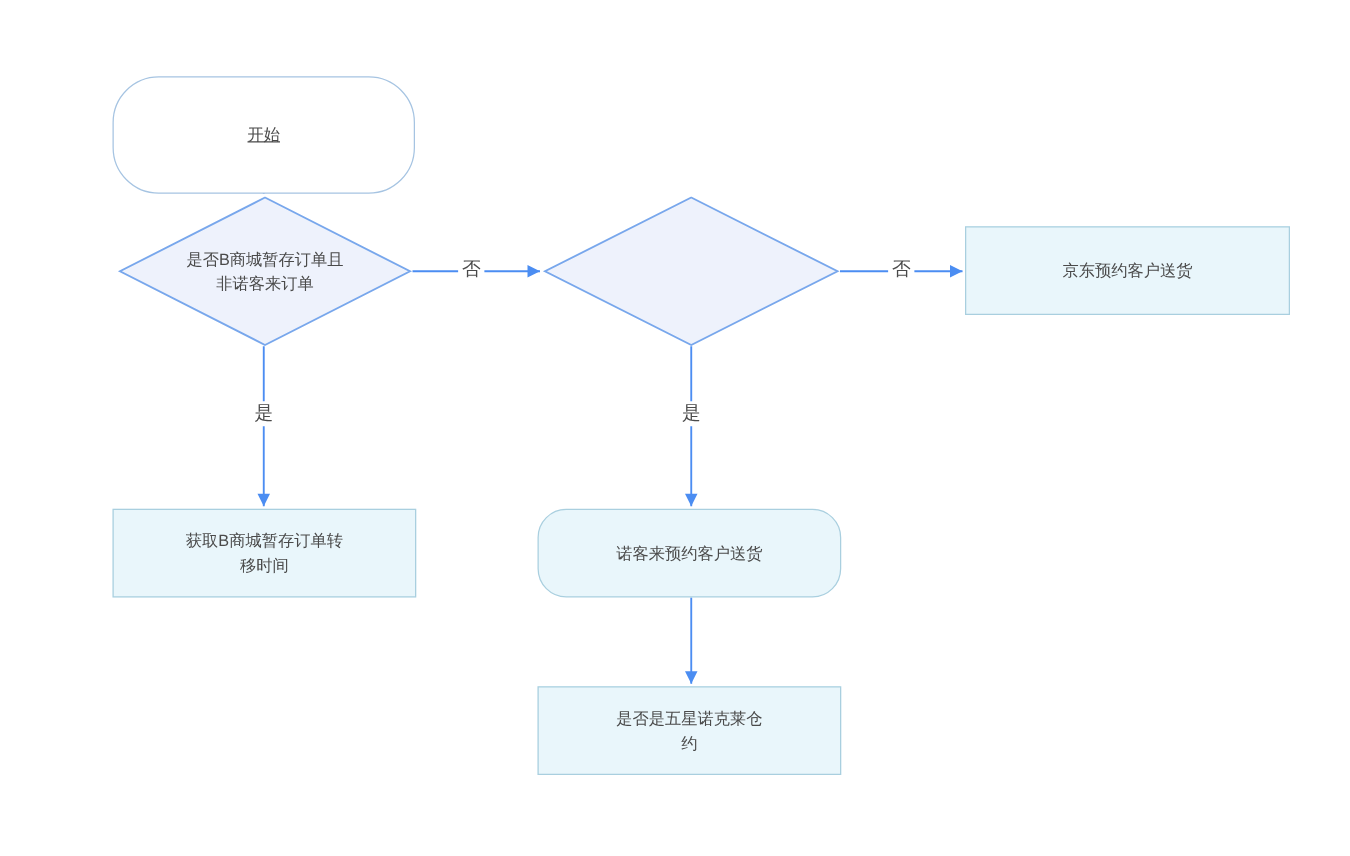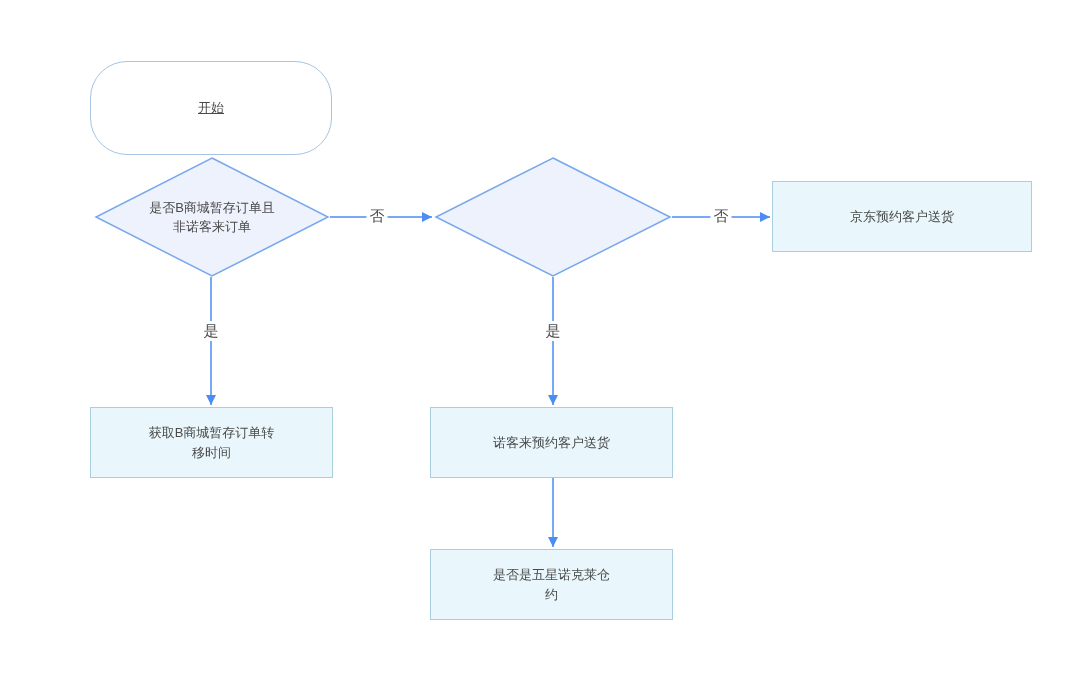--- a/index.html
+++ b/index.html
@@ -115,21 +115,21 @@
 
   <div class="node process" style="left:772px; top:181px; width:260px; height:71px;">
     <span class="node-label">京东预约客户送货</span>
   </div>
 
   <div class="node process" style="left:90px; top:407px; width:243px; height:71px;">
     <span class="node-label">获取B商城暂存订单转
 移时间</span>
   </div>
 
-  <div class="node process" style="left:430px; top:407px; width:243px; height:71px;">
+  <div class="node process" style="left:430px; top:407px; width:243px; height:71px;border-radius:23px;">
     <span class="node-label">诺客来预约客户送货</span>
   </div>
 
   <div class="node process" style="left:430px; top:549px; width:243px; height:71px;">
     <span class="node-label">是否是五星诺克莱仓
 约</span>
   </div>
 
   <div class="edge-label" style="left:377px; top:216px;">否</div>
   <div class="edge-label" style="left:721px; top:216px;">否</div>

